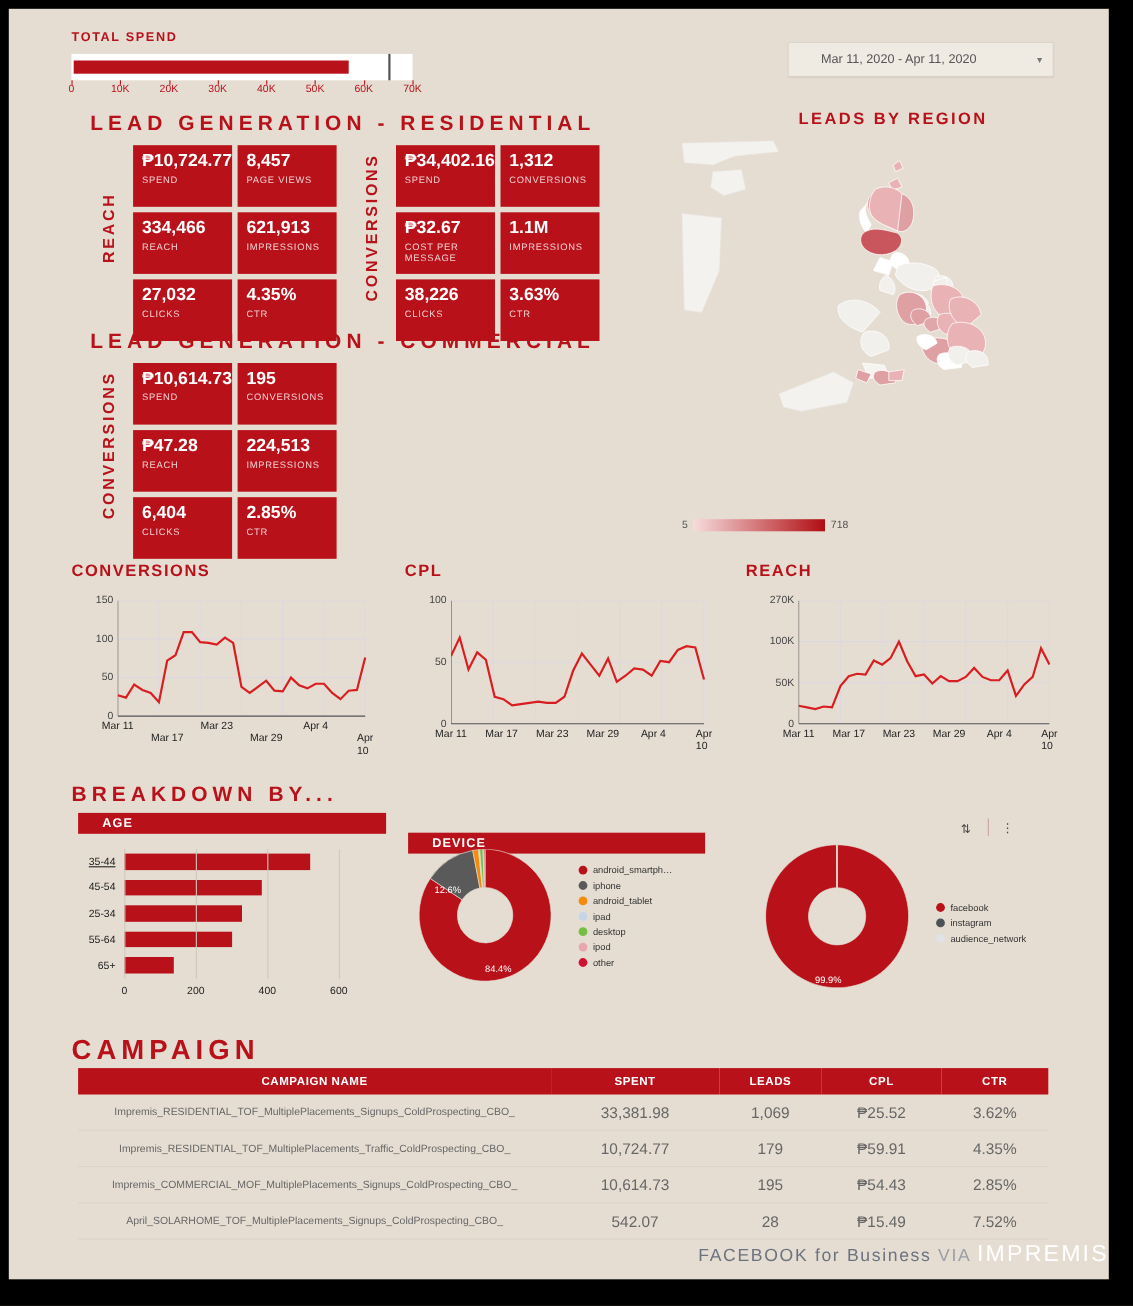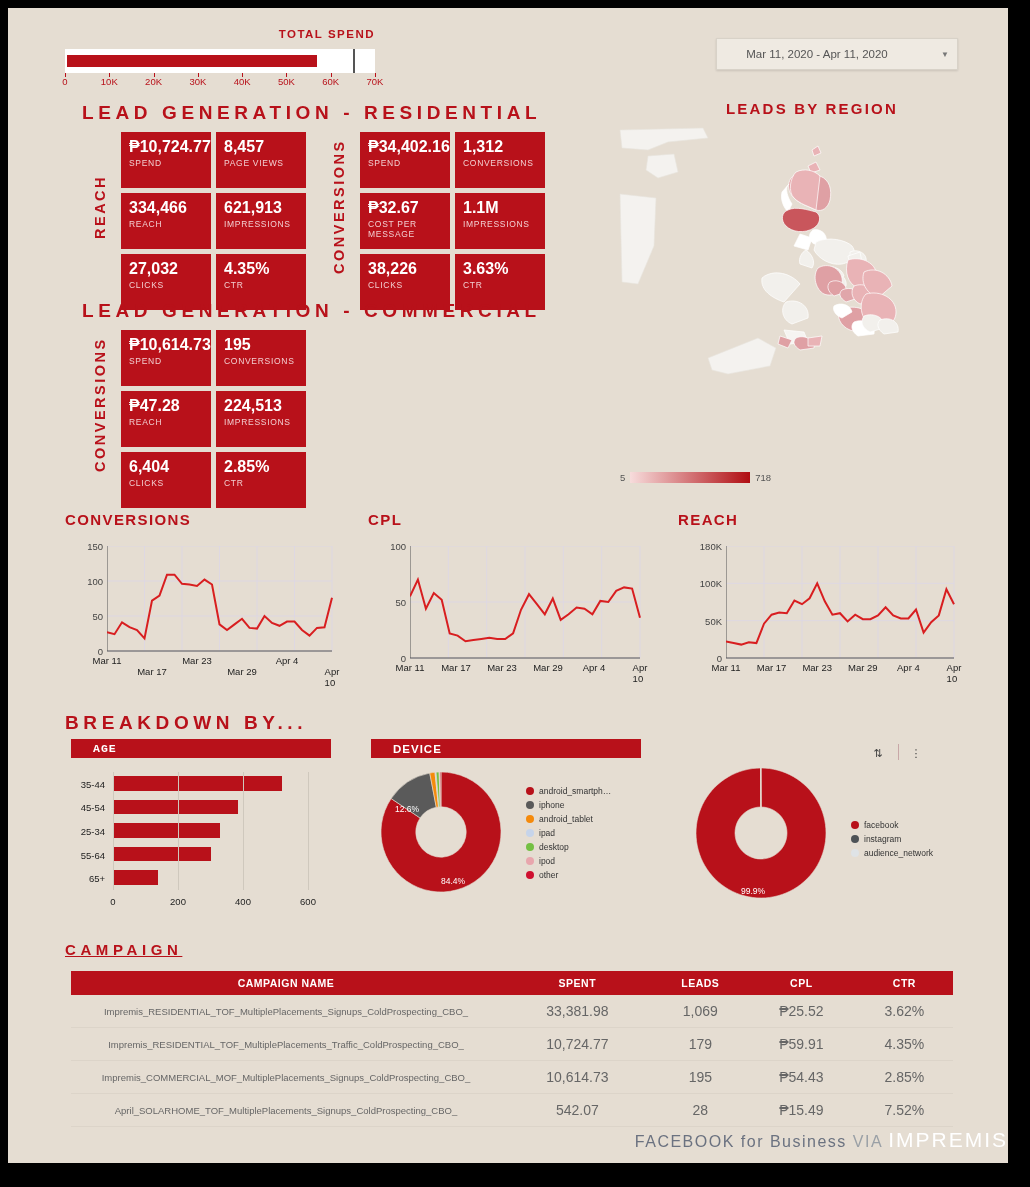--- a/index.html
+++ b/index.html
@@ -1,21 +1,21 @@
 <!DOCTYPE html>
 <html><head>
 <meta charset="utf-8">
 <style>
   html,body{margin:0;padding:0;background:#000;}
   body{width:1030px;height:1187px;font-family:"Liberation Sans",sans-serif;overflow:hidden;}
   #frame{position:absolute;left:8px;top:8px;width:1000px;height:1155px;background:#e5ddd2;overflow:hidden;}
   .sect-title{font-size:15px;font-weight:bold;letter-spacing:2.2px;color:#b8111a;}
 
   
-  #spend-wrap{position:absolute;left:57px;top:20px;width:310px;text-align:right;}
+  #spend-wrap{position:absolute;left:57px;top:20px;width:310px;}
   #spend-label{font-size:11.5px;font-weight:bold;letter-spacing:1.5px;color:#b8111a;}
   #spend-track{position:relative;margin-top:9px;height:24px;background:#fff;}
   #spend-fill{position:absolute;left:2px;top:6px;height:12px;width:80%;background:#b8111a;}
   #spend-target{position:absolute;left:80.6%;top:0;width:2px;height:24px;background:#555;}
   #spend-ticks{position:relative;height:16px;margin-top:3px;}
   #spend-ticks span{position:absolute;top:0;font-size:9.5px;color:#b8111a;transform:translateX(-50%);}
   #spend-ticks i{position:absolute;top:-3px;width:1px;height:4px;background:#b8111a;}
 
   
   #datepick{position:absolute;left:708px;top:30px;width:240px;height:30px;background:#efeae2;border:1px solid #d8d2c8;
@@ -49,21 +49,21 @@
   #bdttl{position:absolute;left:57px;top:704px;font-size:19px;font-weight:bold;letter-spacing:4.6px;color:#b8111a;}
   .panelhdr{position:absolute;height:19px;background:#b8111a;color:#fff;font-size:11.5px;font-weight:bold;
             letter-spacing:1px;display:flex;align-items:center;padding-left:22px;box-sizing:border-box;}
   .barlbl{position:absolute;font-size:9.5px;color:#222;text-align:right;transform:translateY(-50%);}
   .bar{position:absolute;background:#b8111a;}
   .lgd{position:absolute;font-size:8.5px;color:#333;}
   .lgd div{display:flex;align-items:center;gap:5px;height:14px;}
   .lgd i{width:8px;height:8px;border-radius:50%;display:inline-block;}
 
   
-  #cmpttl{position:absolute;left:57px;top:933px;font-size:15px;font-weight:bold;letter-spacing:4.6px;color:#b8111a;text-decoration:underline;}
+  #cmpttl{position:absolute;left:57px;top:933px;font-size:25px;font-weight:bold;letter-spacing:4.6px;color:#b8111a;}
   #tbl{position:absolute;left:63px;top:963px;width:882px;border-collapse:collapse;}
   #tbl th{background:#b8111a;color:#fff;font-size:10.5px;letter-spacing:.5px;padding:6px 0;}
   #tbl td{font-size:14px;color:#666;text-align:center;padding:8px 0;border-bottom:1px solid #dcd4c9;}
   #tbl td.name{font-size:9.5px;}
 
   #footer{position:absolute;left:0;top:1120px;width:1000px;text-align:right;font-size:16px;letter-spacing:1.5px;}
   #footer .f1{color:#6b7280;}#footer .f2{color:#9aa0a6;}#footer .f3{color:#fff;font-size:21px;letter-spacing:2px;}
 </style>
 </head>
 <body>
@@ -290,21 +290,21 @@
         <path d="M0,0 L0,112" stroke="#555" fill="none" stroke-width="1"></path>
         <path d="M0,112 L230,112" stroke="#555" fill="none" stroke-width="1"></path>
         <polyline points="0.0,50.4 7.9,33.6 15.9,62.7 23.8,47.0 31.7,53.8 39.7,87.4 47.6,89.6 55.5,95.2 63.4,94.1 71.4,93.0 79.3,91.8 87.2,93.0 95.2,93.0 103.1,87.4 111.0,63.8 119.0,48.2 126.9,58.2 134.8,68.3 142.8,52.6 150.7,73.9 158.6,68.3 166.6,61.6 174.5,62.7 182.4,68.3 190.3,54.9 198.3,56.0 206.2,44.8 214.1,41.4 222.1,42.6 230.0,71.7" fill="none" stroke="#d81e20" stroke-width="2"></polyline>
       </svg>
     </div>
   <div class="chart" id="ch2" style="left:670px;top:503px;width:280px;height:175px;">
     <div class="ttl">REACH</div>
   <div class="ytick" style="left: 10px; top: 147px; width: 34px;">0</div>
       <div class="ytick" style="left: 10px; top: 109.667px; width: 34px;">50K</div>
       <div class="ytick" style="left: 10px; top: 72.3333px; width: 34px;">100K</div>
-      <div class="ytick" style="left: 10px; top: 35px; width: 34px;">180K</div>
+      <div class="ytick" style="left: 10px; top: 35px; width: 34px;">270K</div>
       <div class="xtick" style="left: 48px; top: 151px;">Mar 11</div>
       <div class="xtick" style="left: 93.6px; top: 151px;">Mar 17</div>
       <div class="xtick" style="left: 139.2px; top: 151px;">Mar 23</div>
       <div class="xtick" style="left: 184.8px; top: 151px;">Mar 29</div>
       <div class="xtick" style="left: 230.4px; top: 151px;">Apr 4</div>
       <div class="xtick" style="left: 276px; top: 151px;">Apr 10</div>
       <svg width="230" height="114" style="position: absolute; left: 48px; top: 35px;">
         <line x1="38" x2="38" y1="0" y2="112" stroke="#dcd7e6" stroke-width="0.8"></line>
         <line x1="76" x2="76" y1="0" y2="112" stroke="#dcd7e6" stroke-width="0.8"></line>
         <line x1="114" x2="114" y1="0" y2="112" stroke="#dcd7e6" stroke-width="0.8"></line>
@@ -315,45 +315,45 @@
         <line x1="0" x2="228" y1="74.66666666666667" y2="74.66666666666667" stroke="#dcd7e6" stroke-width="0.8"></line>
         <line x1="0" x2="228" y1="37.33333333333334" y2="37.33333333333334" stroke="#dcd7e6" stroke-width="0.8"></line>
         <line x1="0" x2="228" y1="0" y2="0" stroke="#dcd7e6" stroke-width="0.8"></line>
         <path d="M0,0 L0,112" stroke="#555" fill="none" stroke-width="1"></path>
         <path d="M0,112 L228,112" stroke="#555" fill="none" stroke-width="1"></path>
         <polyline points="0.0,95.6 7.6,97.1 15.2,98.6 22.8,96.3 30.4,97.1 38.0,77.7 45.6,68.7 53.2,66.5 60.8,67.2 68.4,54.5 76.0,58.2 83.6,52.3 91.2,37.3 98.8,55.3 106.4,68.7 114.0,67.2 121.6,75.4 129.2,68.7 136.8,73.2 144.4,73.2 152.0,69.4 159.6,61.2 167.2,69.4 174.8,72.4 182.4,72.4 190.0,63.5 197.6,86.6 205.2,76.2 212.8,69.4 220.4,43.3 228.0,58.2" fill="none" stroke="#d81e20" stroke-width="2"></polyline>
       </svg>
     </div>
 
   <div id="bdttl">BREAKDOWN BY...</div>
-  <div class="panelhdr" style="left:63px;top:731px;width:260px;font-family:Liberation Mono, monospace;">
+  <div class="panelhdr" style="left:63px;top:731px;width:280px;">
     <span>AGE</span>
   </div>
   <div id="agechart" style="position:absolute;left:63px;top:756px;width:260px;height:155px;">
-      <div class="barlbl" style="left: 0px; top: 19.8px; width: 34px;">35-44</div>
+      <div class="barlbl" style="left: 0px; top: 19.8px; width: 34px; text-decoration: underline;">35-44</div>
       <div class="bar" style="left: 42px; top: 12px; width: 169px; height: 14.6px;"></div>
       <div class="barlbl" style="left: 0px; top: 43.4px; width: 34px;">45-54</div>
       <div class="bar" style="left: 42px; top: 35.6px; width: 125.125px; height: 14.6px;"></div>
       <div class="barlbl" style="left: 0px; top: 67px; width: 34px;">25-34</div>
       <div class="bar" style="left: 42px; top: 59.2px; width: 106.6px; height: 14.6px;"></div>
       <div class="barlbl" style="left: 0px; top: 90.6px; width: 34px;">55-64</div>
       <div class="bar" style="left: 42px; top: 82.8px; width: 97.5px; height: 14.6px;"></div>
       <div class="barlbl" style="left: 0px; top: 114.2px; width: 34px;">65+</div>
       <div class="bar" style="left: 42px; top: 106.4px; width: 44.85px; height: 14.6px;"></div>
       <div class="xtick" style="left: 42px; top: 132px;">0</div>
       <div style="position: absolute; width: 1px; background: rgb(207, 200, 189); left: 42px; top: 8px; height: 118px;"></div>
       <div class="xtick" style="left: 107px; top: 132px;">200</div>
       <div style="position: absolute; width: 1px; background: rgb(207, 200, 189); left: 107px; top: 8px; height: 118px;"></div>
       <div class="xtick" style="left: 172px; top: 132px;">400</div>
       <div style="position: absolute; width: 1px; background: rgb(207, 200, 189); left: 172px; top: 8px; height: 118px;"></div>
       <div class="xtick" style="left: 237px; top: 132px;">600</div>
       <div style="position: absolute; width: 1px; background: rgb(207, 200, 189); left: 237px; top: 8px; height: 118px;"></div>
     </div>
 
-  <div class="panelhdr" style="left:363px;top:731px;width:270px;">
+  <div class="panelhdr" style="left:363px;top:749px;width:270px;">
     <span>DEVICE</span>
   </div>
   <div id="devchart" style="position:absolute;left:363px;top:756px;width:270px;height:140px;">
       <svg width="120" height="120" style="position: absolute; left: 10px; top: 8px;">
         <path d="M60.00000000000001,0 A60,60 0 1 1 10.16424604825125,26.587463010708696 L39.068983340265525,45.966734464497655 A25.2,25.2 0 1 0 60,34.8 Z" fill="#b8111a" stroke="#e5ddd2" stroke-width="0.6"></path>
         <path d="M10.16424604825125,26.587463010708696 A60,60 0 0 1 48.757121124856575,1.06276495627867 L55.27799087243976,35.24636128163704 A25.2,25.2 0 0 0 39.068983340265525,45.966734464497655 Z" fill="#5a5a5a" stroke="#e5ddd2" stroke-width="0.6"></path>
         <path d="M48.757121124856575,1.06276495627867 A60,60 0 0 1 53.97829710892715,0.3029389811219829 L57.470884785749405,34.92723437207123 A25.2,25.2 0 0 0 55.27799087243976,35.24636128163704 Z" fill="#f58a0b" stroke="#e5ddd2" stroke-width="0.6"></path>
         <path d="M53.97829710892715,0.3029389811219829 A60,60 0 0 1 55.104563305910574,0.2000443179582092 L57.94391658848244,34.88401861354245 A25.2,25.2 0 0 0 57.470884785749405,34.92723437207123 Z" fill="#c6d4ea" stroke="#e5ddd2" stroke-width="0.6"></path>
         <path d="M55.104563305910574,0.2000443179582092 A60,60 0 0 1 58.11535445531236,0.029606378056101335 L59.20844887123119,34.81243467878356 A25.2,25.2 0 0 0 57.94391658848244,34.88401861354245 Z" fill="#74c043" stroke="#e5ddd2" stroke-width="0.6"></path>
         <path d="M58.11535445531236,0.029606378056101335 A60,60 0 0 1 59.057560961290804,0.007402051100363849 L59.60417560374214,34.80310886146215 A25.2,25.2 0 0 0 59.20844887123119,34.81243467878356 Z" fill="#e8a6ad" stroke="#e5ddd2" stroke-width="0.6"></path>

